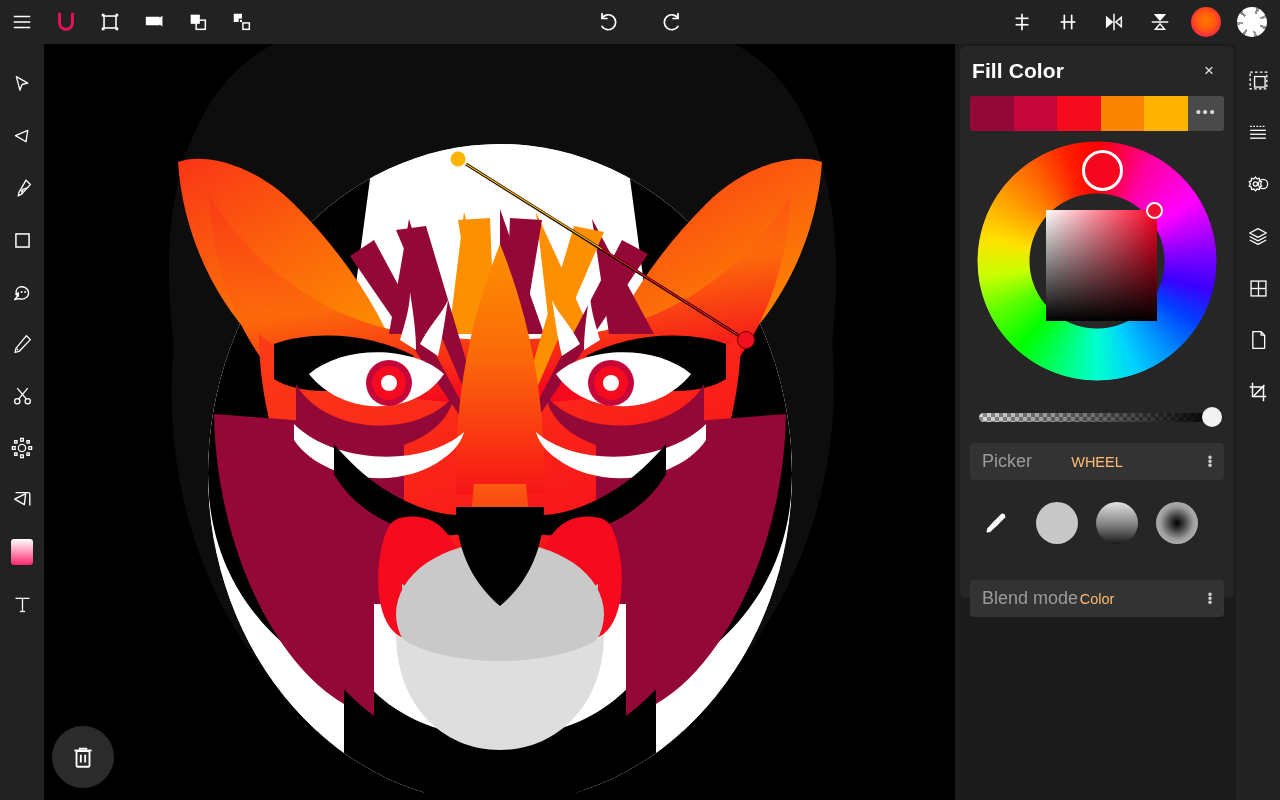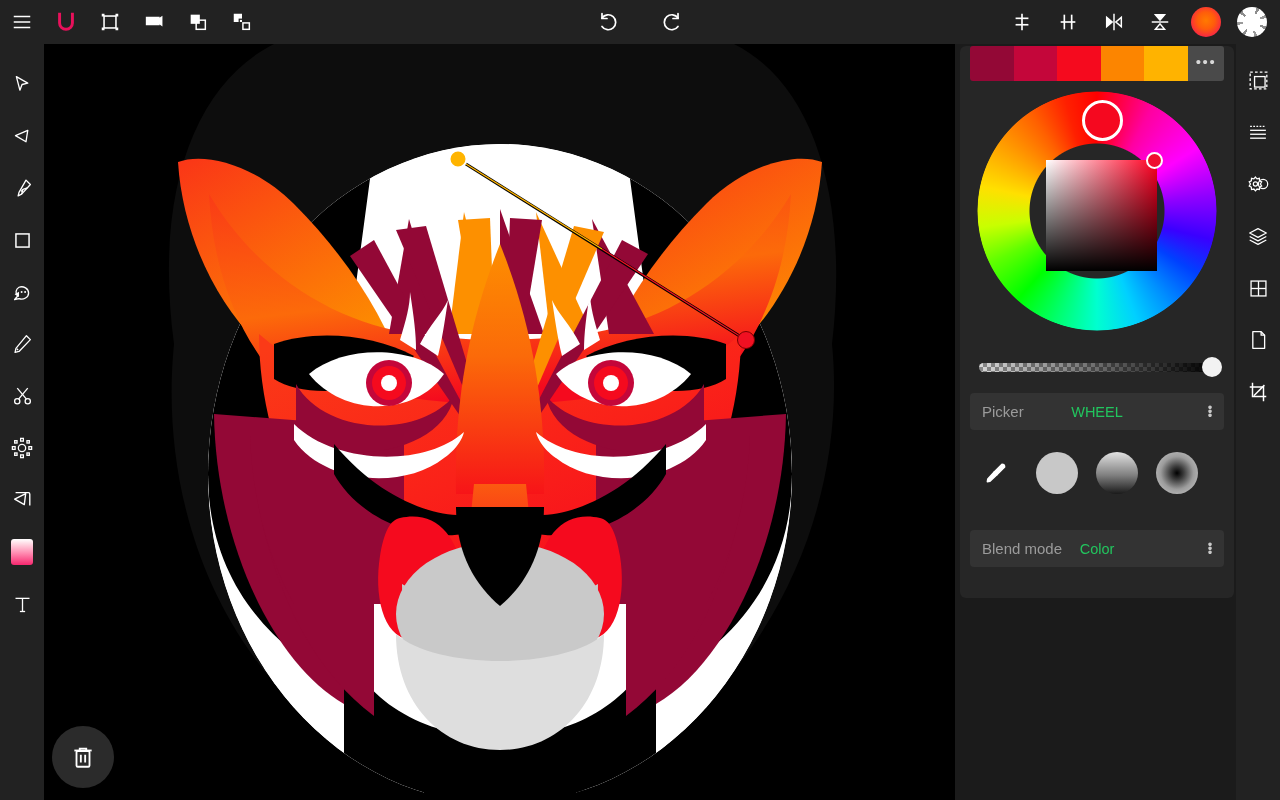--- a/index.html
+++ b/index.html
@@ -186,24 +186,24 @@
     position: absolute; right: 0; top: 0;
     width: 20px; height: 20px; border-radius: 50%;
     background: #f2f2f2; cursor: pointer;
   }
 
   .row-select {
     margin-top: 16px; height: 37px; background: #333333; border-radius: 4px;
     display: flex; align-items: center; cursor: pointer;
     position: relative;
   }
-  .row-label { color: #9b9b9b; font-size: 15px; padding-left: 12px; }
+  .row-label { color: #9b9b9b; font-size: 18px; padding-left: 12px; }
   .row-value {
     position: absolute; left: 0; right: 0; text-align: center;
-    color: #22c55e; font-size: 14.5px;
+    color: #fdba74; font-size: 14.5px;
   }
   .row-kebab {
     position: absolute; right: 10px; color: #c9c9c9; font-size: 13px;
     line-height: 4px; text-align: center; width: 8px;
   }
   .row-kebab span { display:block; }
 
   .fill-types {
     margin-top: 14px; height: 58px;
     display: flex; align-items: center; padding-left: 4px; gap: 18px;
@@ -601,20 +601,24 @@
       <svg width="22" height="22" viewBox="0 0 24 24" fill="none" stroke="#ffffff" stroke-width="1.6">
         <path d="M6 2 V17 H21"></path>
         <path d="M3 6.5 H18 V22"></path>
         <path d="M19 4.5 L7.5 16"></path>
       </svg>
     </div>
   </div>
 
   <div class="panel">
 
+    <div class="panel-head">
+      <div class="panel-title">Fill Color</div>
+      <div class="panel-close">×</div>
+    </div>
 
     <div class="swatch-row">
       <div class="swatch" style="background:#930836"></div>
       <div class="swatch" style="background:#c4063a"></div>
       <div class="swatch" style="background:#f50a1e"></div>
       <div class="swatch" style="background:#fc8500"></div>
       <div class="swatch" style="background:#ffb300"></div>
       <div class="swatch-more">•••</div>
     </div>
 

